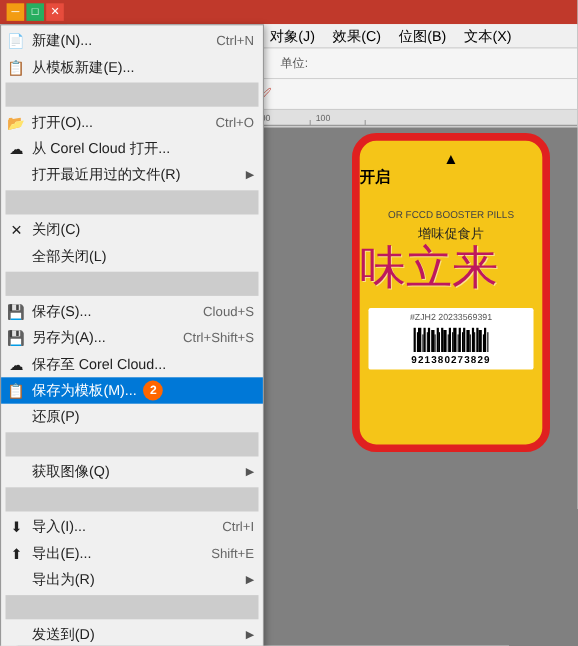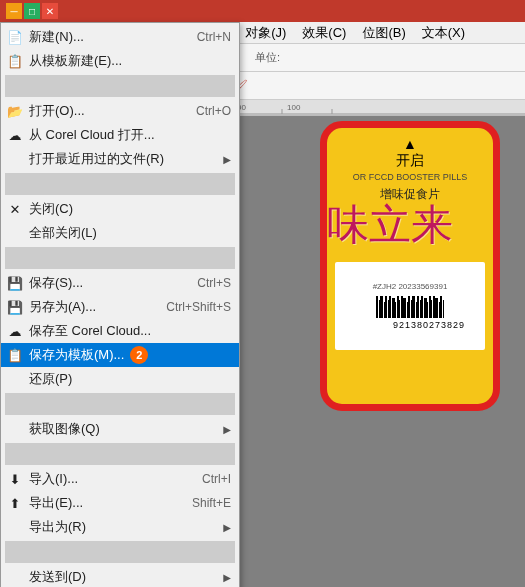--- a/index.html
+++ b/index.html
@@ -301,25 +301,25 @@
     </svg>
   </div>
   <div id="canvas-area" style="flex:1; background:#808080; position:relative; overflow:hidden;">
 
     <div style="position:absolute; right:15px; top:5px; width:200px; height:360px;">
 
       <div style="position:relative; width:180px; height:290px; margin: 0 auto; background:#f5c518; border: 7px solid #e02020; border-radius:22px; overflow:hidden;">
         <div style="text-align:center; padding-top:8px;">
           <span style="font-size:14px; color:#000;">▲</span>
         </div>
-        <div style="text-align:center; font-size:14px; font-weight:normal; color:#000; margin-bottom:2px;">开启</div>
+        <div style="text-align:left; font-size:14px; font-weight:bold; color:#000; margin-bottom:20px;">开启</div>
         <div style="text-align:center; font-size:9px; color:#444; margin-bottom:4px;">OR FCCD BOOSTER PILLS</div>
         <div style="text-align:center; font-size:12px; color:#222; margin-bottom:1px;">增味促食片</div>
         <div style="text-align:left; font-size:42px; font-weight:400; color:#be185d; line-height:1; margin-bottom:4px; text-shadow:1px 1px 0 rgba(255,255,255,0.5);">味立来</div>
-        <div style="background:white; margin: 16px 8px; padding:20px; border-radius:2px;">
+        <div style="background:white; margin: 16px 8px; padding:4px; border-radius:2px;">
           <div style="font-size:8px; color:#555; text-align:center; margin-bottom:2px;">#ZJH2 20233569391</div>
 
           <div style="display:flex; justify-content:center; align-items:flex-end; gap:0.5px; height:25px; margin-bottom:2px;">
             <span style="display:inline-block;background:#000;width:2px;height:22px;"></span>
             <span style="display:inline-block;background:#000;width:1px;height:18px;"></span>
             <span style="display:inline-block;background:#000;width:3px;height:22px;"></span>
             <span style="display:inline-block;background:#000;width:1px;height:16px;"></span>
             <span style="display:inline-block;background:#000;width:2px;height:22px;"></span>
             <span style="display:inline-block;background:#000;width:1px;height:18px;"></span>
             <span style="display:inline-block;background:#000;width:2px;height:22px;"></span>
@@ -340,21 +340,21 @@
             <span style="display:inline-block;background:#000;width:3px;height:20px;"></span>
             <span style="display:inline-block;background:#000;width:1px;height:16px;"></span>
             <span style="display:inline-block;background:#000;width:2px;height:22px;"></span>
             <span style="display:inline-block;background:#000;width:1px;height:18px;"></span>
             <span style="display:inline-block;background:#000;width:2px;height:22px;"></span>
             <span style="display:inline-block;background:#000;width:3px;height:20px;"></span>
             <span style="display:inline-block;background:#000;width:1px;height:16px;"></span>
             <span style="display:inline-block;background:#000;width:2px;height:22px;"></span>
             <span style="display:inline-block;background:#000;width:1px;height:18px;"></span>
           </div>
-          <div style="font-size:9px; color:#000; text-align:right; letter-spacing:1px;">921380273829</div>
+          <div style="font-size:9px; color:#000; text-align:center; letter-spacing:1px;font-weight:bold;">921380273829</div>
         </div>
       </div>
     </div>
   </div>
 </div>
 
 <div id="file-menu-open">
 
   <div class="dropdown-item">
     <span class="item-icon">📄</span>
@@ -396,21 +396,21 @@
   <div class="dropdown-item">
     <span class="item-icon"></span>
     <span>全部关闭(L)</span>
   </div>
 
   <div class="dropdown-item separator"></div>
 
   <div class="dropdown-item">
     <span class="item-icon">💾</span>
     <span>保存(S)...</span>
-    <span class="shortcut">Ctrl+S</span>
+    <span class="shortcut">Cloud+S</span>
   </div>
 
   <div class="dropdown-item">
     <span class="item-icon">💾</span>
     <span>另存为(A)...</span>
     <span class="shortcut">Ctrl+Shift+S</span>
   </div>
 
   <div class="dropdown-item">
     <span class="item-icon">☁</span>

